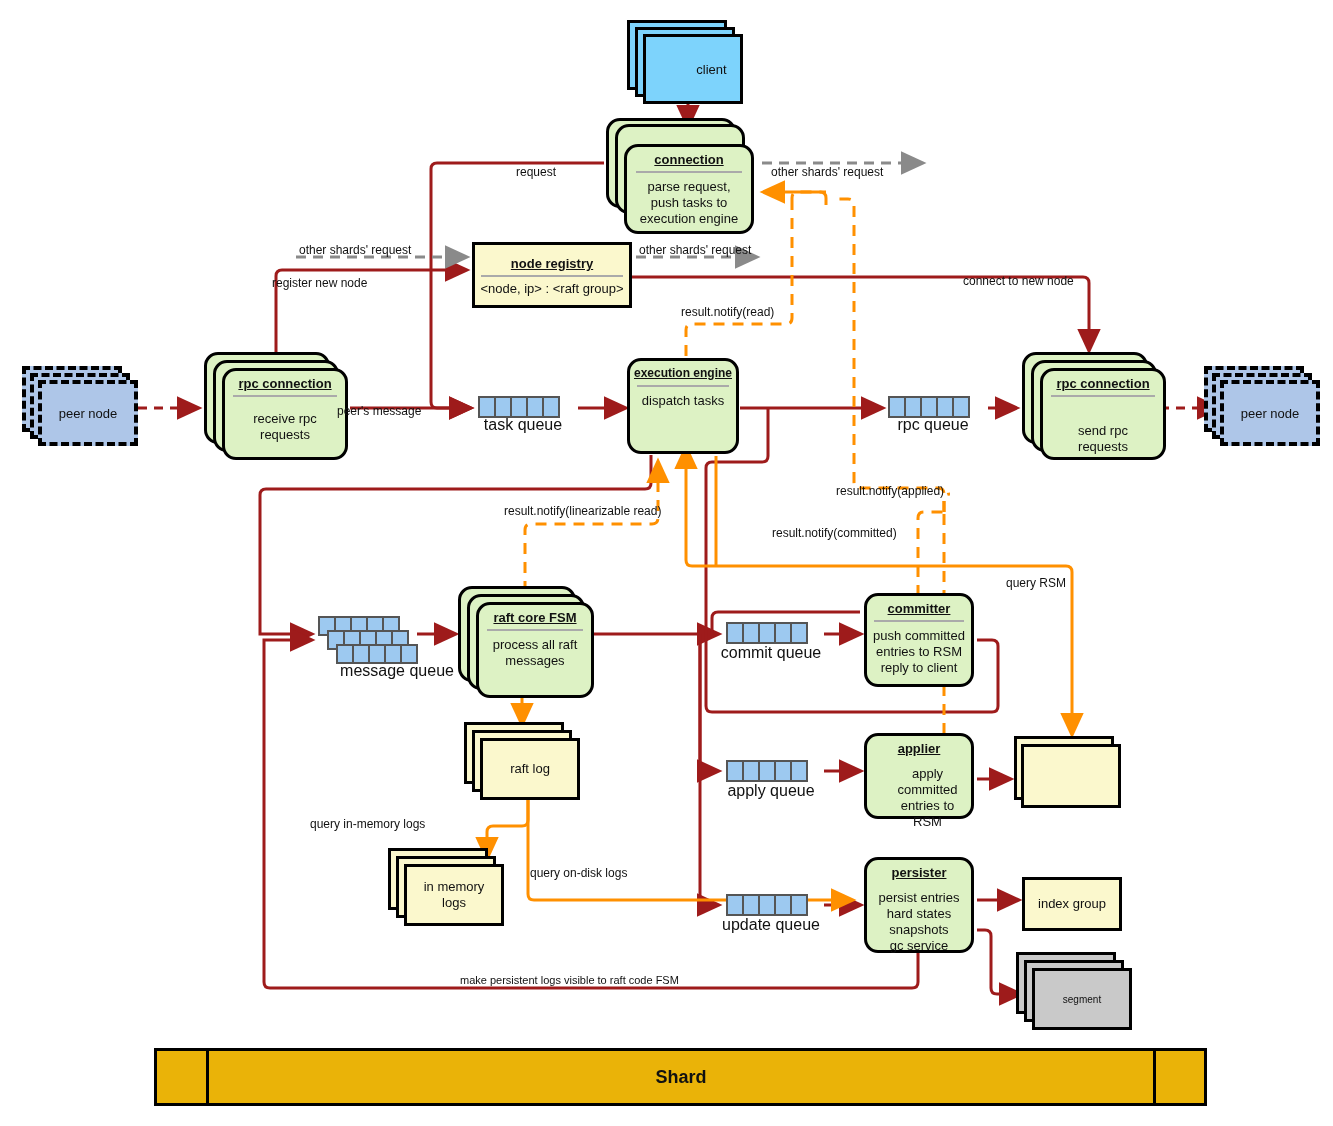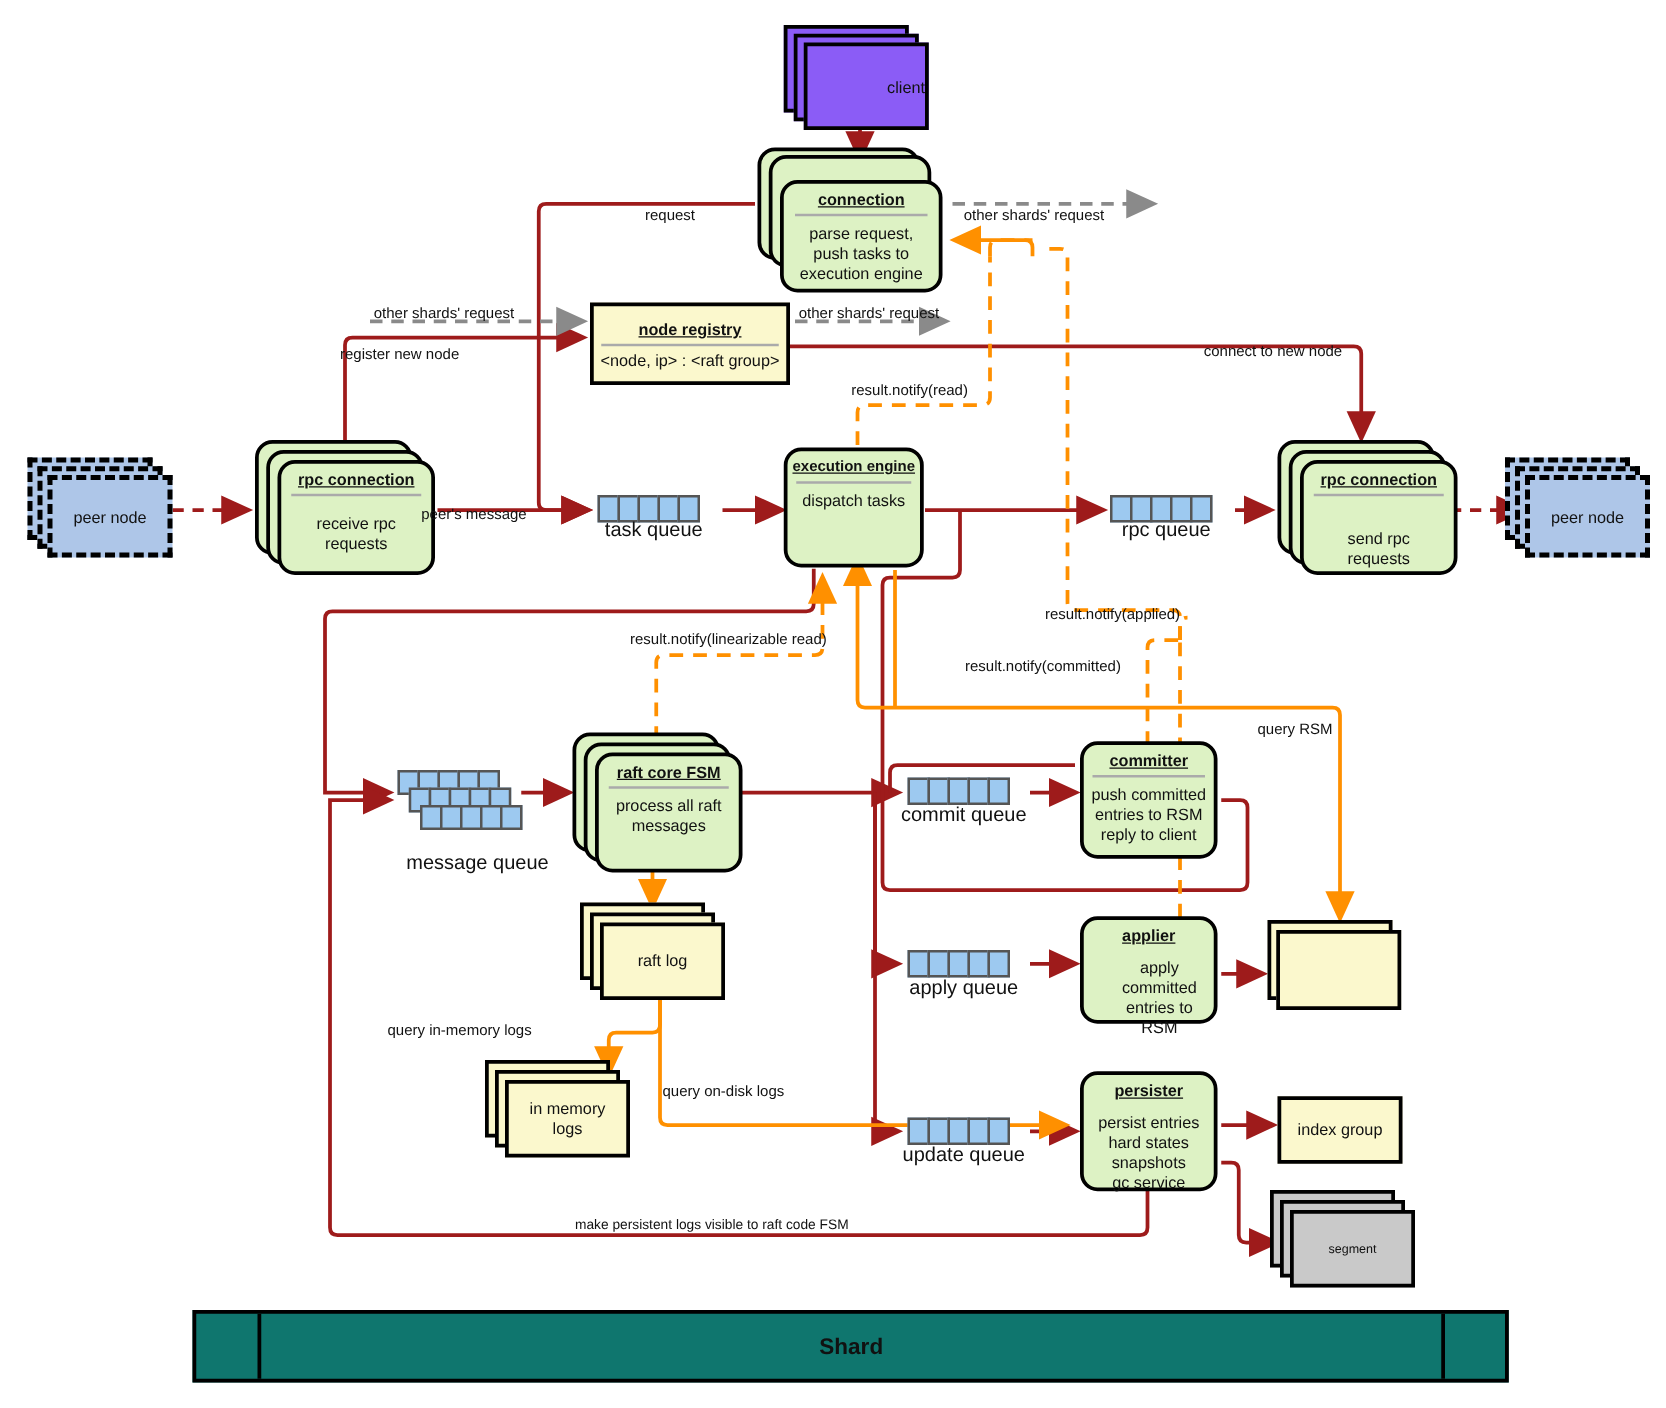--- a/index.html
+++ b/index.html
@@ -22,42 +22,42 @@
   .ybox{background:#fbf8cd;border:3px solid #000;box-sizing:border-box;
         display:flex;flex-direction:column;align-items:center;justify-content:center;}
   .ybox .ttl{font-size:13px;font-weight:bold;color:#111;text-decoration:underline;margin-top:3px;}
   .ybox .rule{width:92%;height:2px;background:#aaa;margin:4px 0;}
   .ybox .body{font-size:13px;color:#111;text-align:center;line-height:16px;}
 
   
   .peer{background:#aec6e8;border:4px dashed #000;box-sizing:border-box;
         display:flex;align-items:center;justify-content:center;font-size:13px;color:#111;}
   
-  .client{background:#8b5cf6;border:3px solid #000;box-sizing:border-box;
-        display:flex;align-items:center;justify-content:flex-end;font-size:13px;color:#111;padding-left:37px;}
+  .client{background:#7dd3fc;border:3px solid #000;box-sizing:border-box;
+        display:flex;align-items:center;justify-content:center;font-size:13px;color:#111;padding-left:37px;}
   
   .seg{background:#c9c9c9;border:3px solid #000;box-sizing:border-box;
         display:flex;align-items:center;justify-content:center;font-size:10px;color:#111;}
 
   
   .queue{position:absolute;display:flex;}
   .queue .cell{width:18px;height:22px;background:#9dc9f0;border:2px solid #555;
         margin-right:-2px;box-sizing:border-box;}
   .qlabel{position:absolute;font-size:16px;color:#111;text-align:center;white-space:nowrap;}
 
   .mq{position:absolute;}
   .mq .row{position:absolute;display:flex;}
   .mq .cell{width:18px;height:20px;background:#9dc9f0;border:2px solid #555;
         margin-right:-2px;box-sizing:border-box;}
 
   .edgelabel{position:absolute;font-size:12px;color:#111;white-space:nowrap;}
   .edgelabel.sm{font-size:11px;}
 
   
-  .shard{position:absolute;background:#0f766e;border:3px solid #000;box-sizing:border-box;
+  .shard{position:absolute;background:#eab308;border:3px solid #000;box-sizing:border-box;
         display:flex;}
   .shard .capL{width:52px;border-right:3px solid #000;box-sizing:border-box;}
   .shard .capR{width:51px;border-left:3px solid #000;box-sizing:border-box;}
   .shard .mid{flex:1;display:flex;align-items:center;justify-content:center;
         font-size:18px;font-weight:bold;color:#111;}
 </style>
 </head>
 <body>
 
 <div id="stage">
@@ -260,21 +260,21 @@
       <div class="cell"></div>
     </div>
     <div class="row" style="left:18px;top:28px;">
       <div class="cell"></div>
       <div class="cell"></div>
       <div class="cell"></div>
       <div class="cell"></div>
       <div class="cell"></div>
     </div>
   </div>
-  <div class="qlabel" style="left:317px;top:662px;width:130px;margin-top:20px;">message queue</div>
+  <div class="qlabel" style="left:332px;top:662px;width:130px;">message queue</div>
 
   <div class="proc stack-l" style="left:458px;top:586px;width:118px;height:96px;"></div>
   <div class="proc stack-l" style="left:467px;top:594px;width:118px;height:96px;"></div>
   <div class="proc" style="position:absolute;left:476px;top:602px;width:118px;height:96px;">
     <div class="ttl">raft core FSM</div>
     <div class="rule"></div>
     <div class="body" style="white-space:pre-line;">process all raft
 messages</div>
   </div>
 

